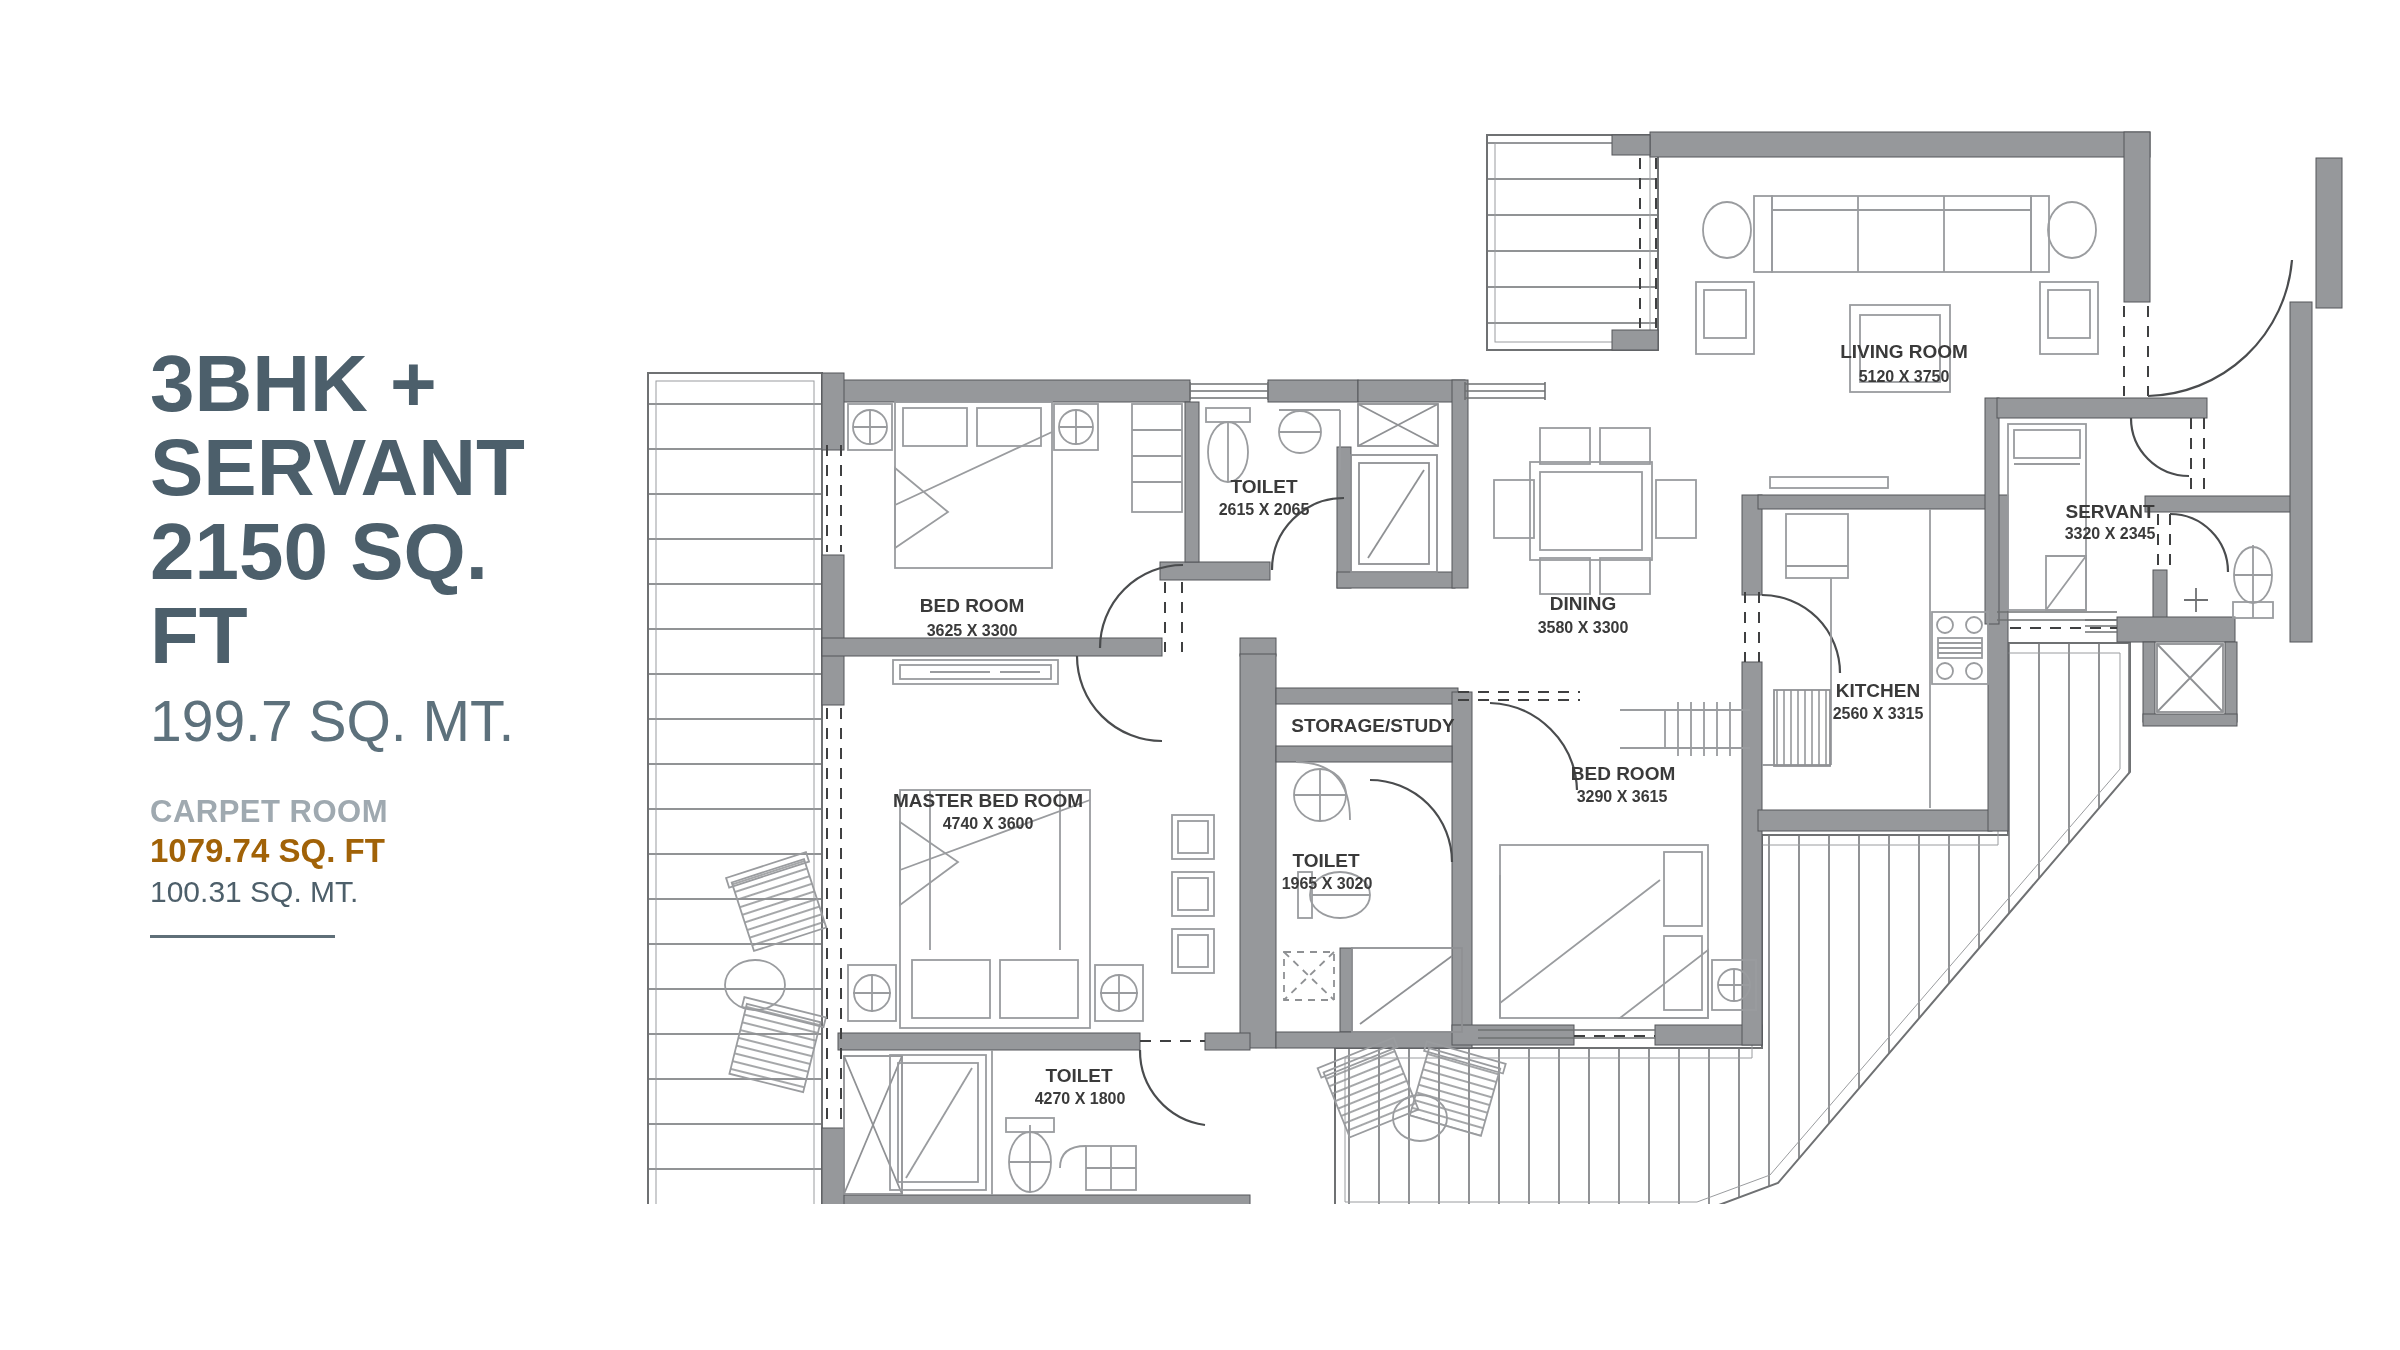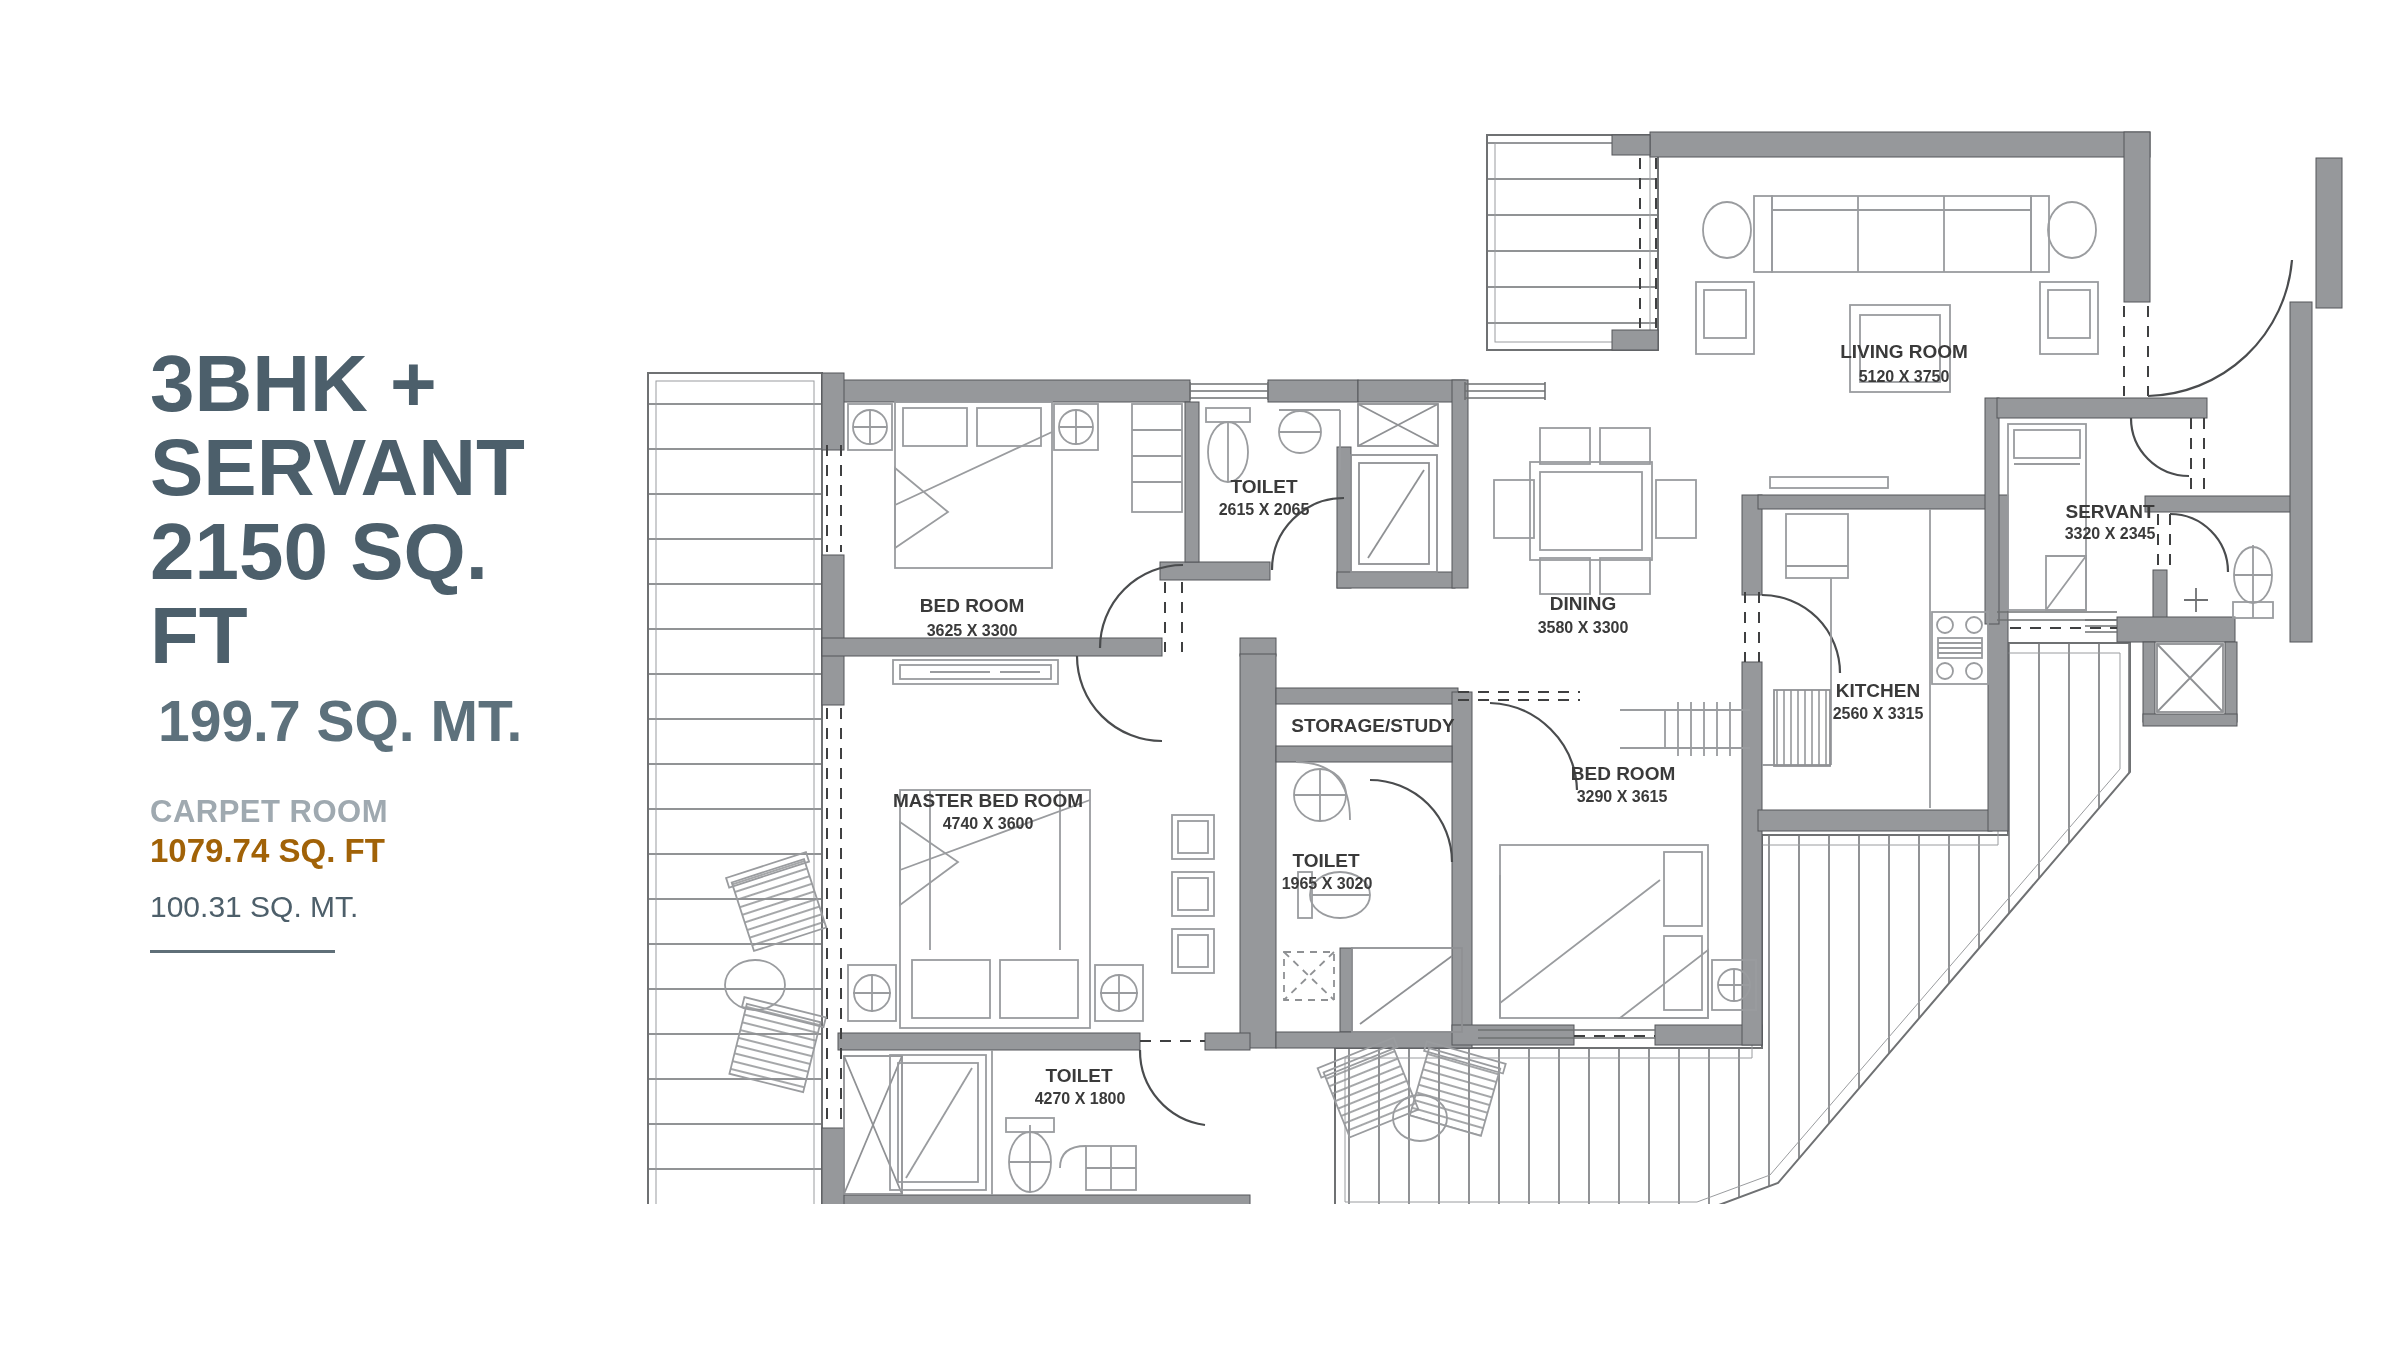--- a/index.html
+++ b/index.html
@@ -1,24 +1,24 @@
 <!DOCTYPE html>
 <html><head>
 <meta charset="utf-8">
 <style>
   html,body{margin:0;padding:0;background:#ffffff;}
   .stage{position:relative;width:2400px;height:1204px;background:#ffffff;overflow:hidden;
          font-family:"Liberation Sans",sans-serif;}
   .info-panel{position:absolute;left:150px;top:342px;width:420px;}
   .title{font-size:80px;line-height:1.05;font-weight:700;color:#4c5f6b;letter-spacing:0;}
-  .subtitle{font-size:57px;font-weight:700;color:#5d717c;margin-top:10px;margin-left:8px;}
+  .subtitle{font-size:57px;font-weight:400;color:#5d717c;margin-top:10px;}
   .area-block{margin-top:40px;}
   .area-heading{font-size:31px;font-weight:700;color:#9fa9b0;letter-spacing:.5px;}
   .area-sqft{font-size:33px;font-weight:700;color:#a16207;margin-top:2px;}
-  .area-sqmt{font-size:30px;font-weight:400;color:#4d5f6a;margin-top:20px;}
+  .area-sqmt{font-size:30px;font-weight:400;color:#4d5f6a;margin-top:5px;}
   .divider{border:none;border-top:3px solid #5f6f78;width:185px;margin:26px 0 24px 0;}
   svg text{font-family:"Liberation Sans",sans-serif;}
   .room-name{font-size:19px;font-weight:700;fill:#3a3a3a;text-anchor:middle;}
   .room-dim{font-size:16px;font-weight:700;fill:#3a3a3a;text-anchor:middle;}
 </style>
 </head>
 <body>
 
 <div class="stage">
 

